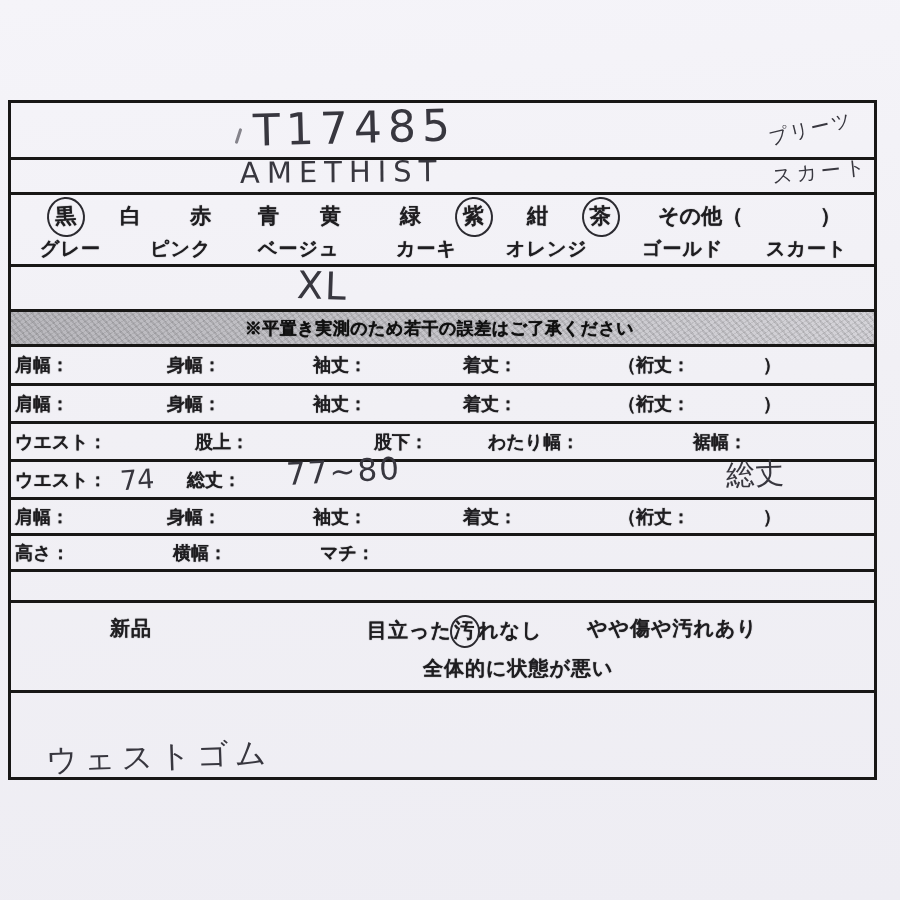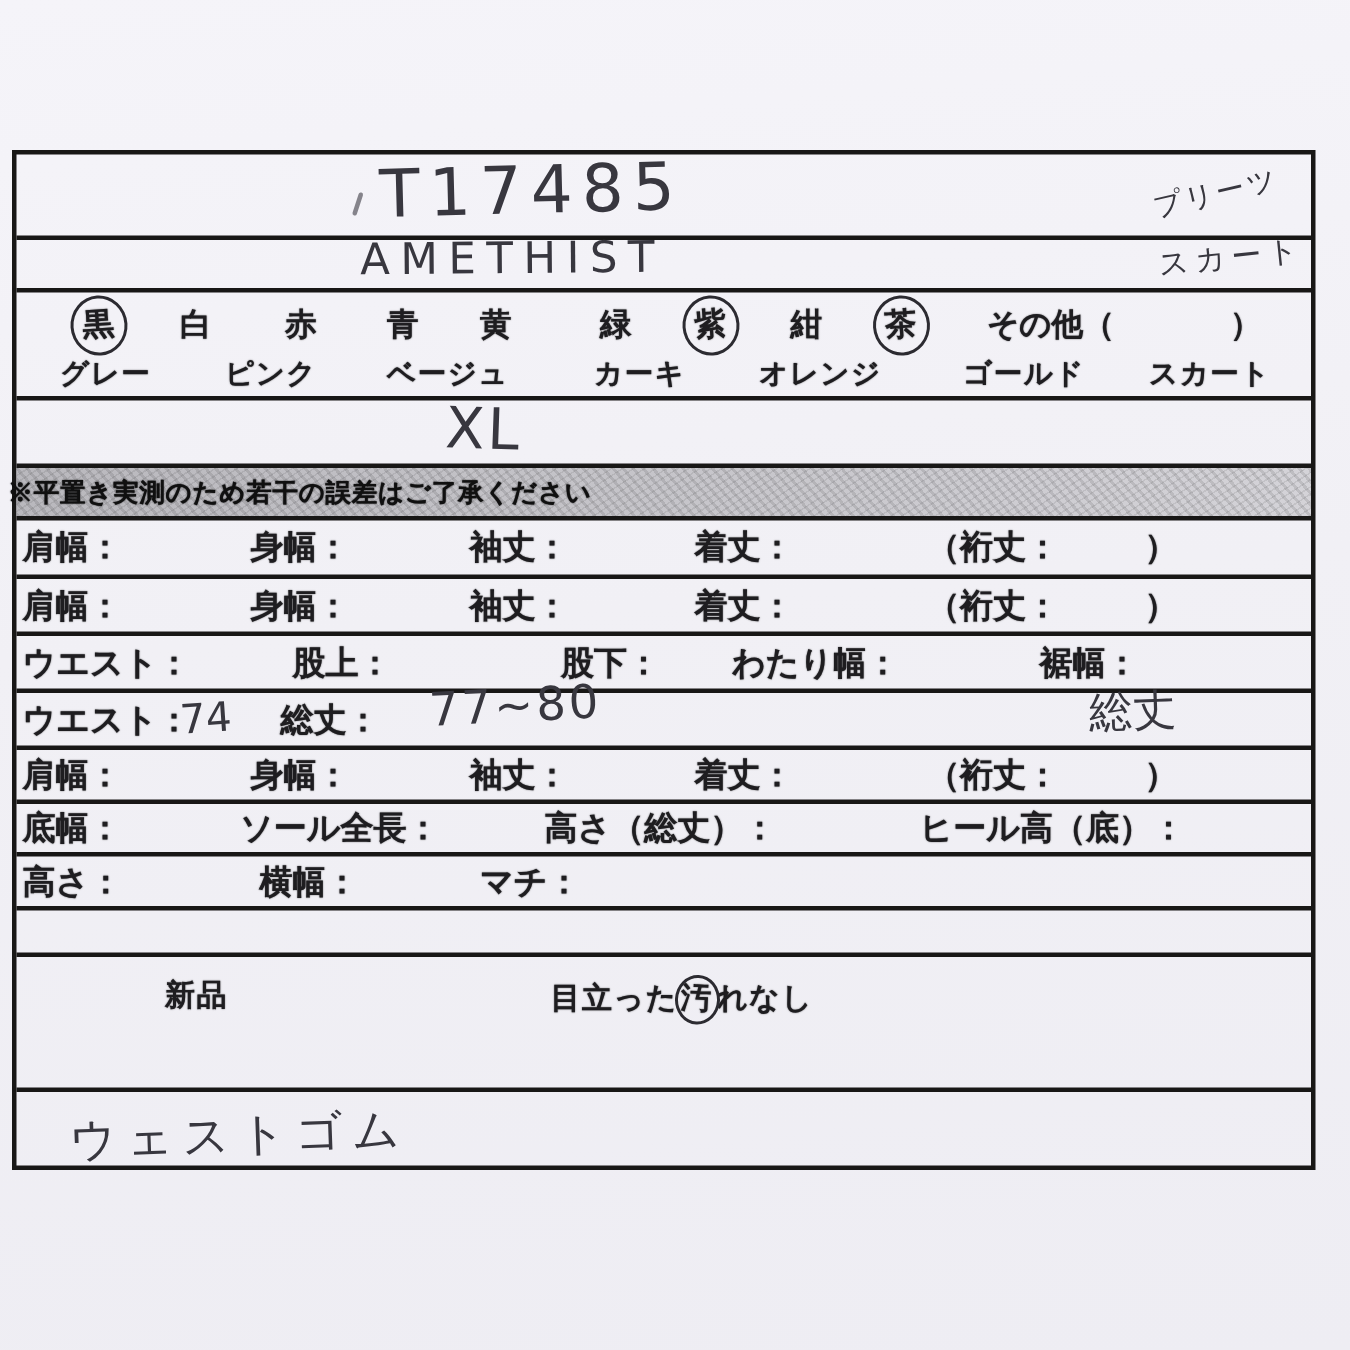--- a/index.html
+++ b/index.html
@@ -15,21 +15,21 @@
   .row{position:relative;border-bottom:3px solid #181716;box-sizing:border-box;width:100%;}
   .row:last-child{border-bottom:none;}
   .h57{height:57px}.h35{height:35px}.h72{height:72px}.h45{height:45px}
   .h39{height:39px}.h38{height:38px}.h36{height:36px}.h31{height:31px}
   .h90{height:90px}.h49{height:49px}
   
   .p{
     position:absolute;font-weight:700;color:#1e1d20;white-space:nowrap;
     text-shadow:0 0 1px rgba(20,20,20,.75);
   }
-  .mrow .p{top:50%;transform:translateY(-50%);font-size:22px;}
+  .mrow .p{top:50%;transform:translateY(-50%);font-size:18px;}
   .colors .p{font-size:21px;}
   .colors .l1{top:7px;}
   .colors .l2{top:41px;font-size:19px;letter-spacing:1px;}
   .cond .p{font-size:20px;letter-spacing:1px;}
   .cond .l1{top:12px;}
   .cond .l2{top:52px;}
   
   .circled{
     border:2.5px solid #2c2b31;border-radius:50%;
     padding:3px 7px 5px 6px;margin:-5px -8px;display:inline-block;
@@ -39,21 +39,21 @@
     border:2.5px solid #2c2b31;border-radius:50%;
     padding:0 3px 2px 2px;margin:0 -2px;display:inline-block;transform:rotate(3deg);
   }
   
   .notice{
     position:absolute;inset:0;
     background:
       repeating-linear-gradient(49deg,rgba(0,0,0,.10) 0 2px,rgba(0,0,0,0) 2px 5px),
       repeating-linear-gradient(-33deg,rgba(0,0,0,.08) 0 1px,rgba(0,0,0,0) 1px 4px),
       linear-gradient(90deg,#b9b8bd 0%,#c7c6cb 55%,#d4d3d8 100%);
-    display:flex;align-items:center;
+    display:flex;align-items:center;justify-content:center;
   }
   .notice span{
     font-weight:700;font-size:17px;color:#101010;white-space:nowrap;
     margin-left:-6px;letter-spacing:0.5px;text-shadow:0 0 1px #000;
   }
   
   .hw{
     position:absolute;font-family:"DejaVu Sans",sans-serif;color:#38373f;
     white-space:nowrap;z-index:5;font-weight:400;
   }
@@ -145,38 +145,34 @@
 
     <div class="row h36 mrow">
       <span class="p" style="left:4px">肩幅：</span>
       <span class="p" style="left:156px">身幅：</span>
       <span class="p" style="left:302px">袖丈：</span>
       <span class="p" style="left:452px">着丈：</span>
       <span class="p" style="left:607px">（裄丈：</span>
       <span class="p" style="left:752px">）</span>
     </div>
 
-    <div class="row h35 mrow">
-      <span class="p" style="left:4px">底幅：</span>
-      <span class="p" style="left:149px">ソール全長：</span>
-      <span class="p" style="left:352px">高さ（総丈）：</span>
-      <span class="p" style="left:602px">ヒール高（底）：</span>
-    </div>
 
     <div class="row h36 mrow">
       <span class="p" style="left:4px">高さ：</span>
       <span class="p" style="left:162px">横幅：</span>
       <span class="p" style="left:309px">マチ：</span>
     </div>
 
     <div class="row h31"></div>
 
     <div class="row h90 cond">
       <span class="p l1" style="left:99px">新品</span>
       <span class="p l1" style="left:356px"><span>目立った</span><span class="circ-char">汚</span><span>れなし</span></span>
+      <span class="p l1" style="left:576px">やや傷や汚れあり</span>
+      <span class="p l2" style="left:412px">全体的に状態が悪い</span>
     </div>
 
     <div class="row h49"></div>
 
   </div>
 
   <span class="hw hw-code">T17485</span>
   <span class="hw hw-brand">AMETHIST</span>
   <span class="hw hw-pleats">プリーツ</span>
   <span class="hw hw-skirt">スカート</span>

